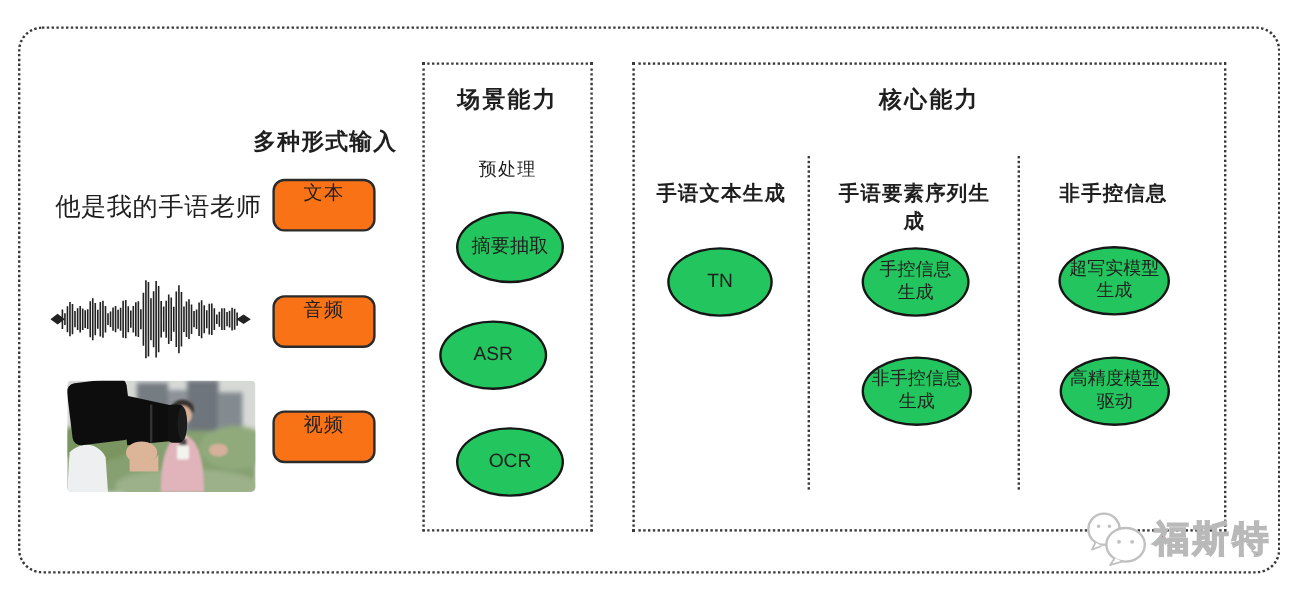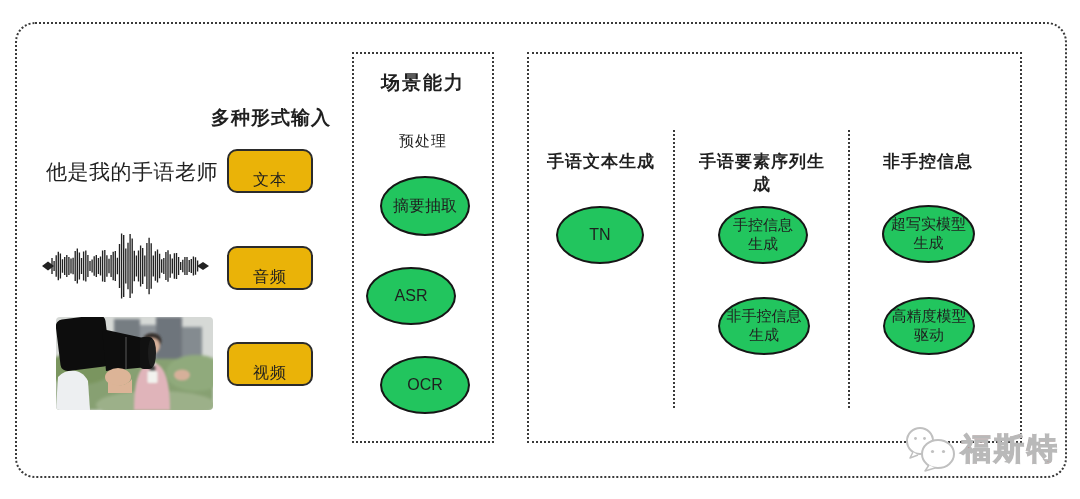--- a/index.html
+++ b/index.html
@@ -15,22 +15,22 @@
   .input-title{
     position:absolute;left:210px;top:105px;width:122px;text-align:center;
     font-size:19px;font-weight:600;letter-spacing:1px;
   }
   .sample-text{
     position:absolute;left:46px;top:158px;width:172px;
     font-size:21px;letter-spacing:0.5px;white-space:nowrap;
   }
   .io-box{
     position:absolute;left:227px;width:86px;height:44px;
-    border:2px solid #2b2b2b;border-radius:10px;background:#eab308;
-    display:flex;align-items:flex-end;justify-content:center;
+    border:2px solid #2b2b2b;border-radius:10px;background:#f97316;
+    display:flex;align-items:flex-start;justify-content:center;
     font-size:16px;letter-spacing:1px;box-sizing:border-box;
   }
   .io-box.text{top:149px;}
   .io-box.audio{top:246px;}
   .io-box.video{top:342px;}
   .waveform{position:absolute;left:42px;top:228px;width:168px;height:76px;}
   .photo{position:absolute;left:56px;top:317px;width:157px;height:93px;border-radius:4px;overflow:hidden;}
   
   .cap-box{
     position:absolute;top:52px;border:2px dotted #3a3a3a;background:#fff;box-sizing:border-box;
@@ -160,20 +160,21 @@
 
   <div class="cap-box scene-box">
     <div class="cap-title">场景能力</div>
     <div class="scene-sub">预处理</div>
     <div class="ellipse el-s0">摘要抽取</div>
     <div class="ellipse el-s1">ASR</div>
     <div class="ellipse el-s2">OCR</div>
   </div>
 
   <div class="cap-box core-box">
+    <div class="cap-title">核心能力</div>
 
     <div class="col-divider divider-1"></div>
     <div class="col-divider divider-2"></div>
 
     <div class="col-label lbl-0">手语文本生成</div>
     <div class="col-label lbl-1">手语要素序列生成</div>
     <div class="col-label lbl-2">非手控信息</div>
 
     <div class="ellipse el-c00">TN</div>
 

